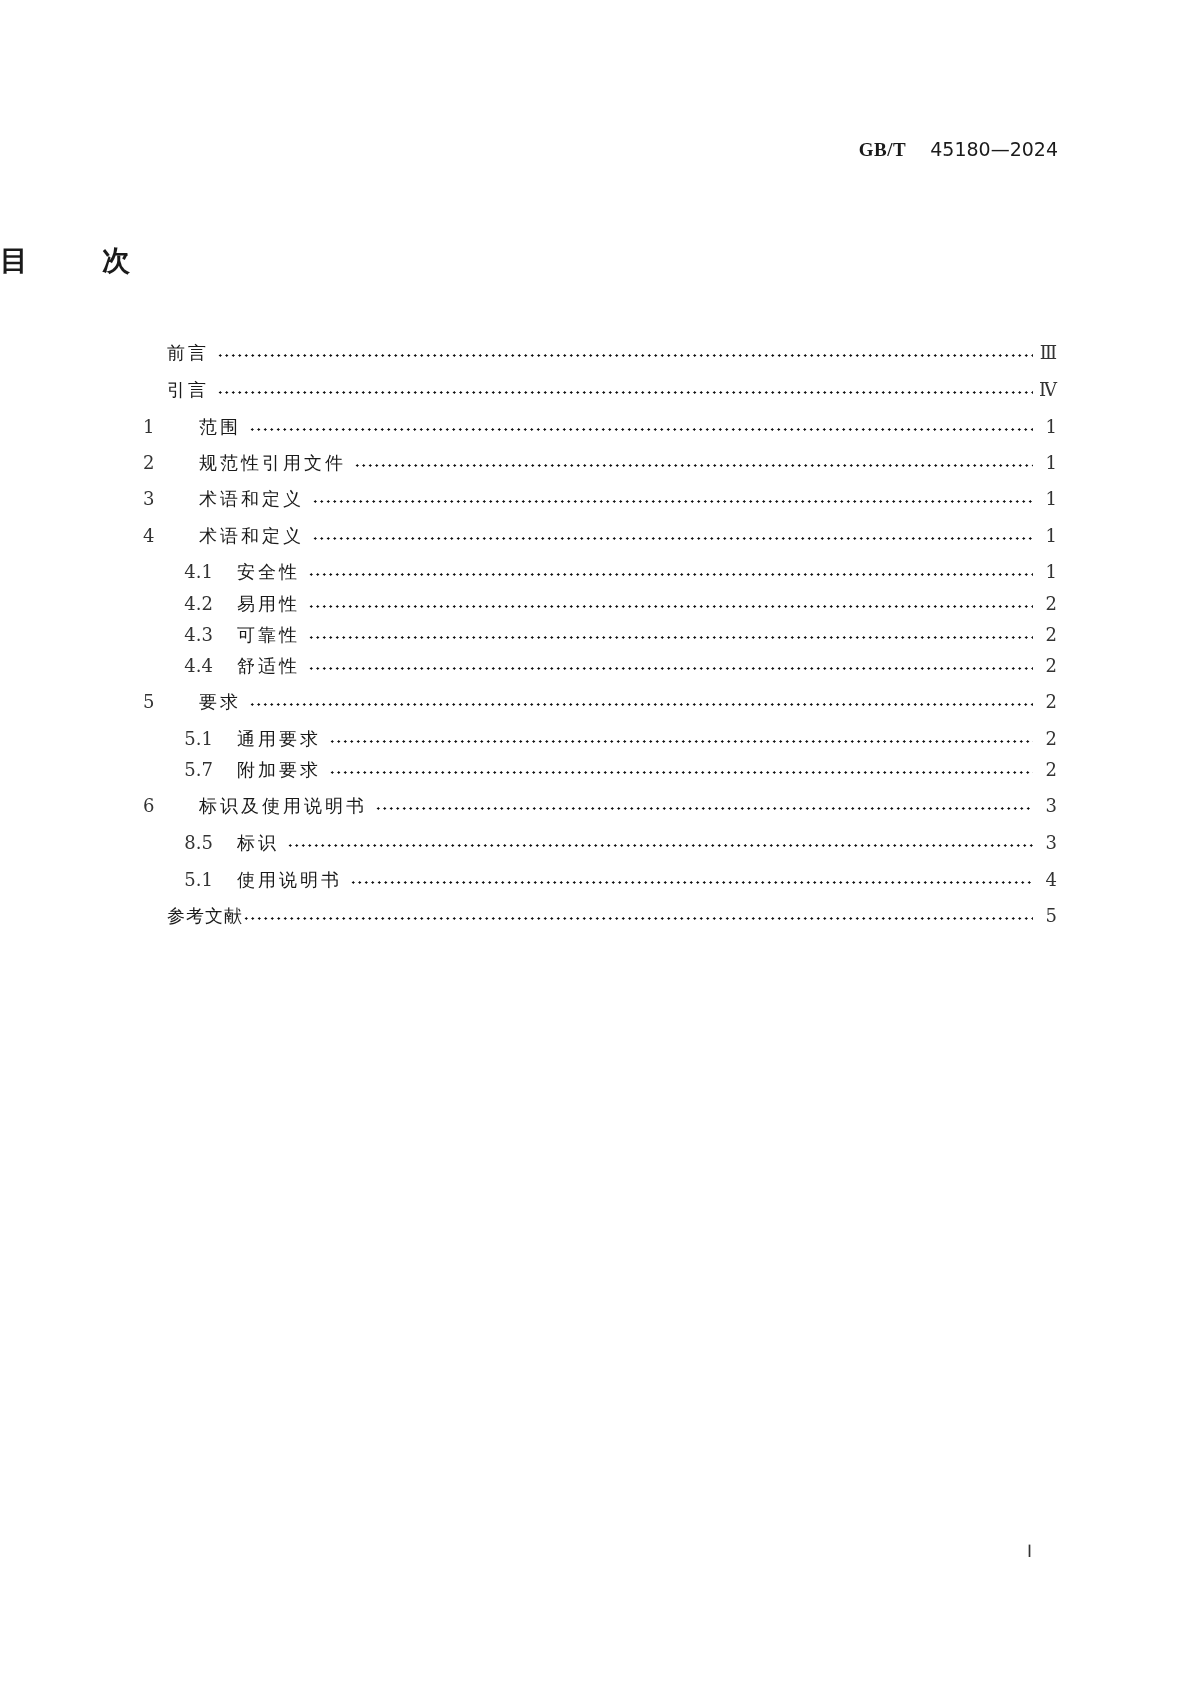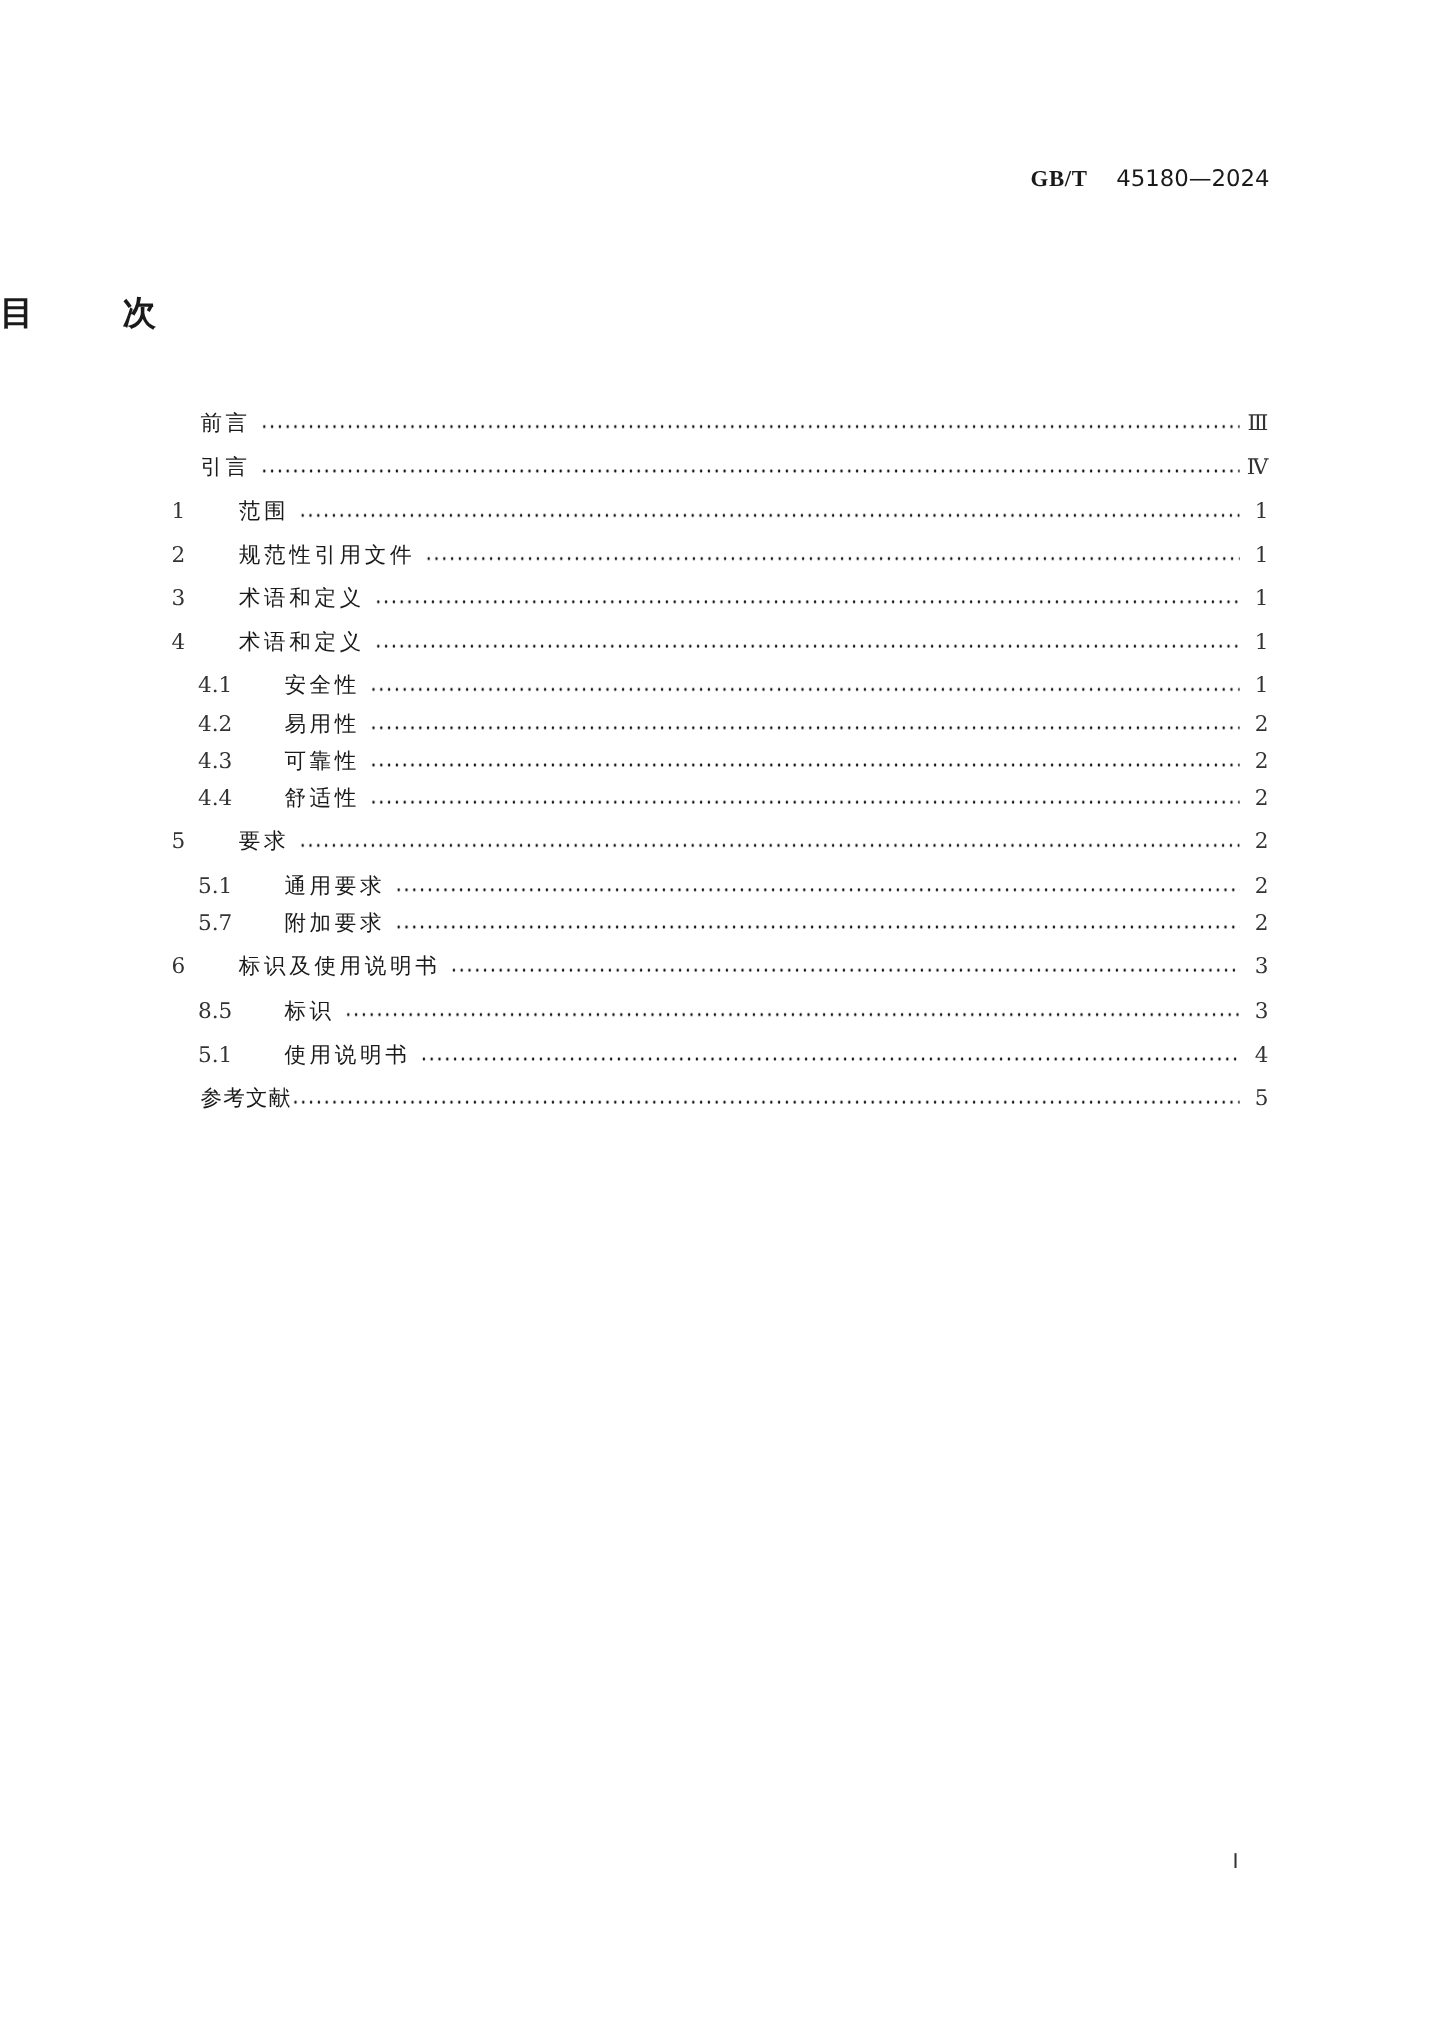--- a/index.html
+++ b/index.html
@@ -11,21 +11,21 @@
   .toc-title { position: absolute; top: 242px; left: 0; width: 1191px; text-align: left;
                font-family: "DejaVu Sans", sans-serif; font-size: 28px; font-weight: bold; letter-spacing: 0; }
   .toc-title span { display: inline-block; }
   .toc-title .gap { width: 74px; }
   .toc { position: absolute; top: 0; left: 143px; width: 914px; }
   .toc-row { position: absolute; left: 0; width: 914px; height: 26px; display: flex; align-items: center;
              font-size: 18px; line-height: 26px; }
   .toc-row.sub { left: 22px; width: 892px; }
   .toc-row .no { display: inline-block; white-space: nowrap; color: #333; }
   .toc-row .no.l1 { width: 32px; }
-  .toc-row .no.l2 { width: 48px; }
+  .toc-row .no.l2 { width: 48px; text-align: right; }
   .toc-row .label { white-space: nowrap; letter-spacing: 3px; padding-right: 8px; margin-left: 24px; }
   .toc-row.nolabelgap .label { padding-right: 0; letter-spacing: 1px; }
   .toc-row .leader { flex: 1; height: 26px; overflow: hidden; position: relative; }
   .toc-row .leader::before { content: ""; position: absolute; left: 0; right: 6px; top: 14px; height: 3px;
       background-image: radial-gradient(circle, #111 1.1px, transparent 1.3px);
       background-size: 6.5px 3px; background-repeat: repeat-x; }
   .toc-row .page { min-width: 18px; text-align: right; white-space: nowrap; color: #333; }
   .footer-page { position: absolute; top: 1541px; left: 1027px; font-size: 17px; font-family: "Liberation Serif", serif; color: #333; }
 </style>
 </head>

